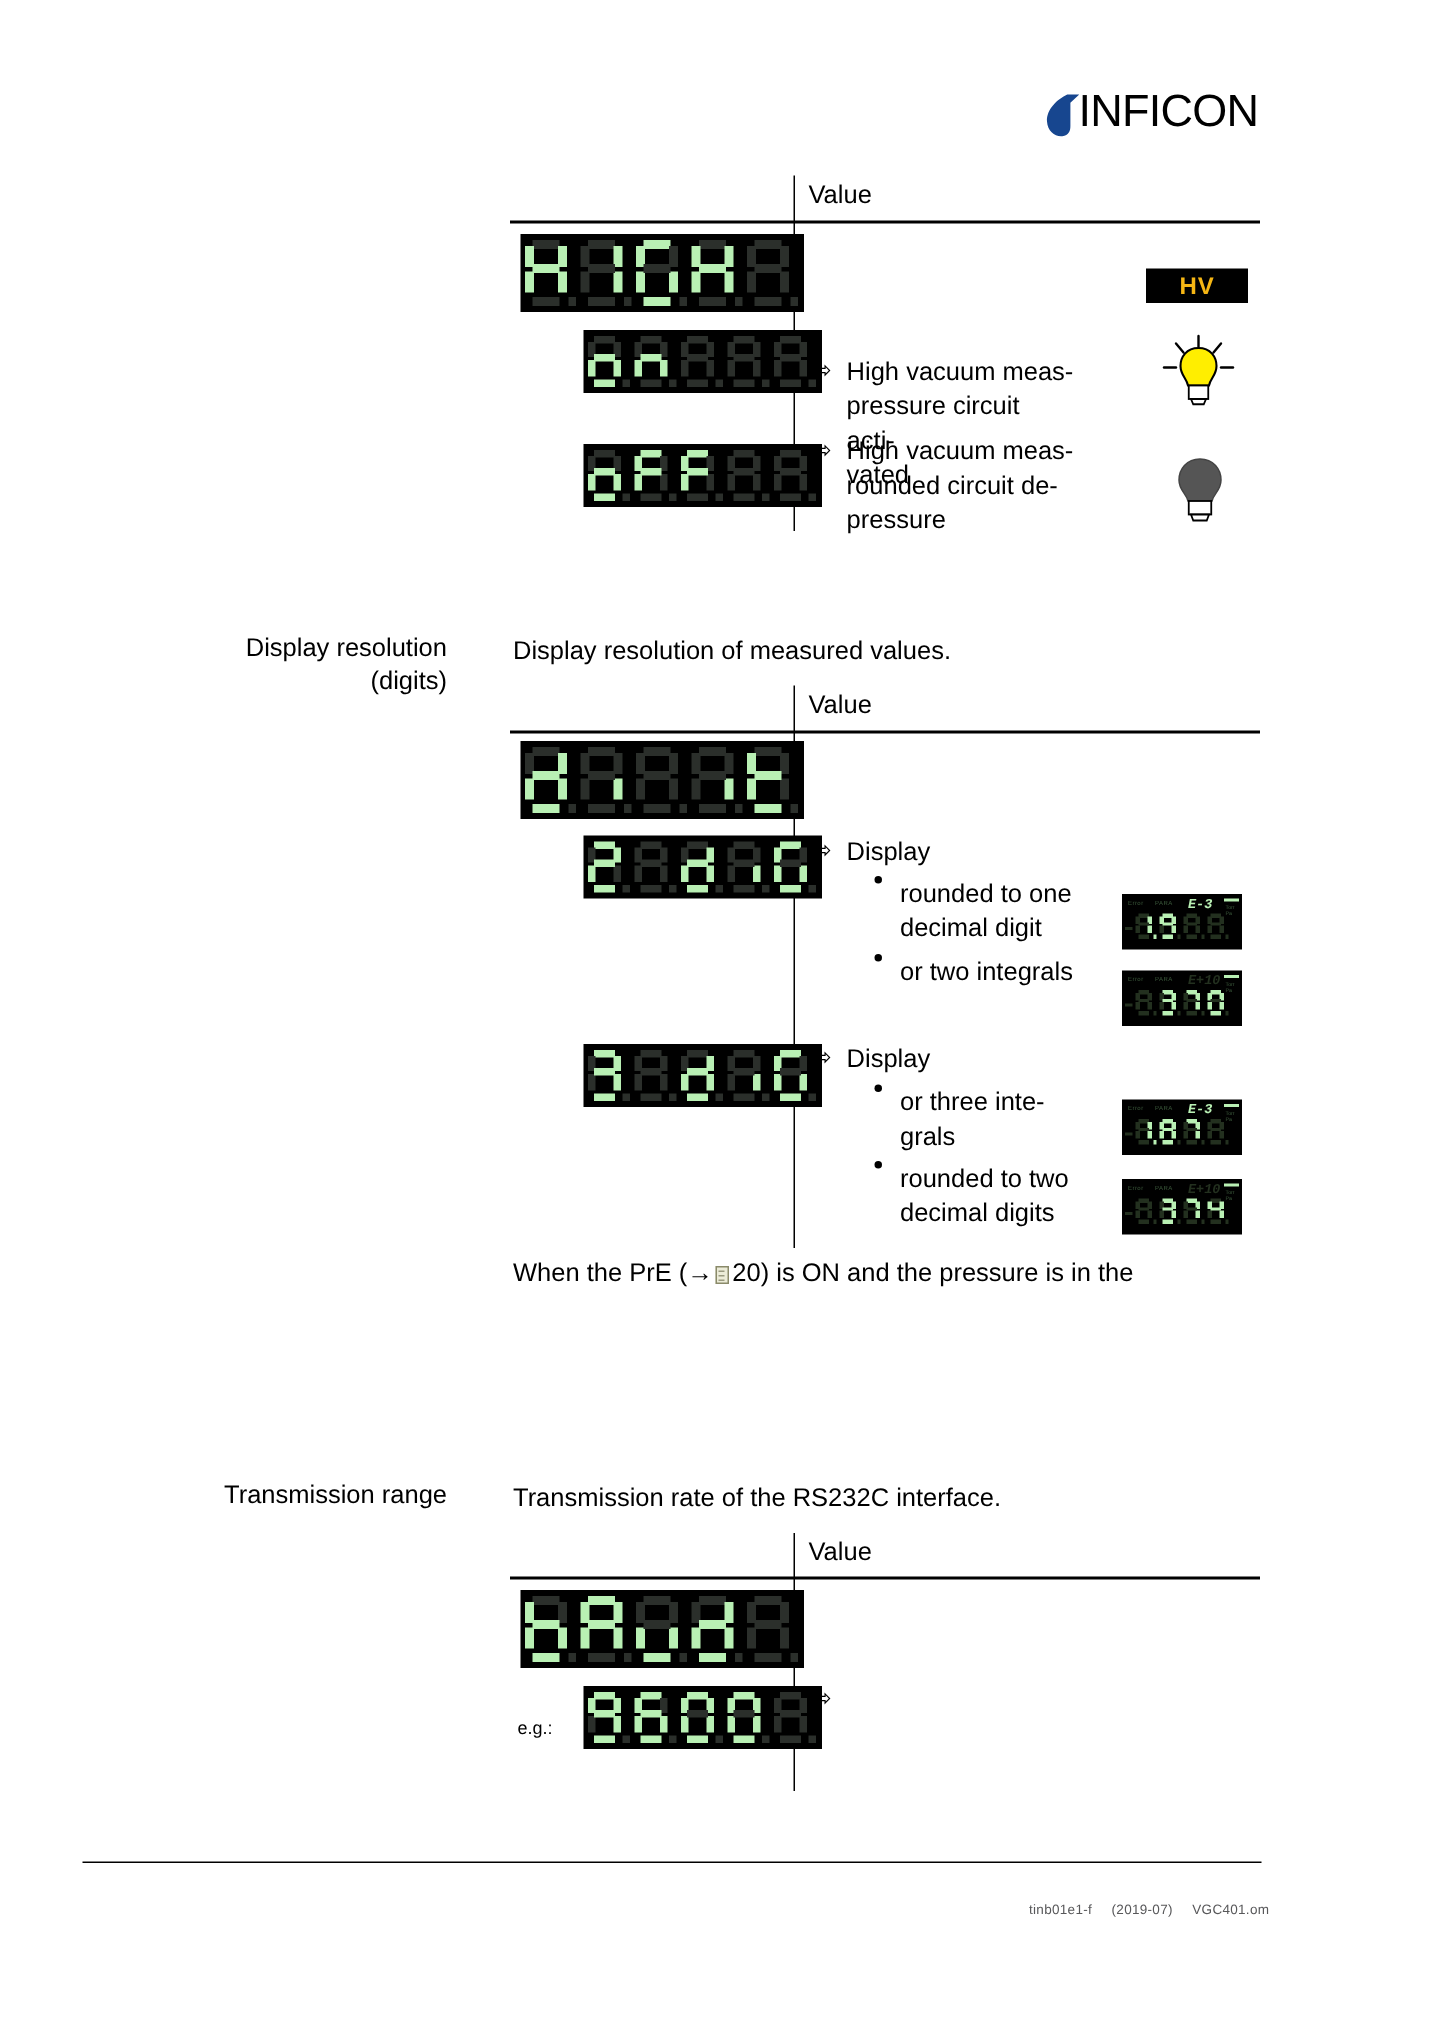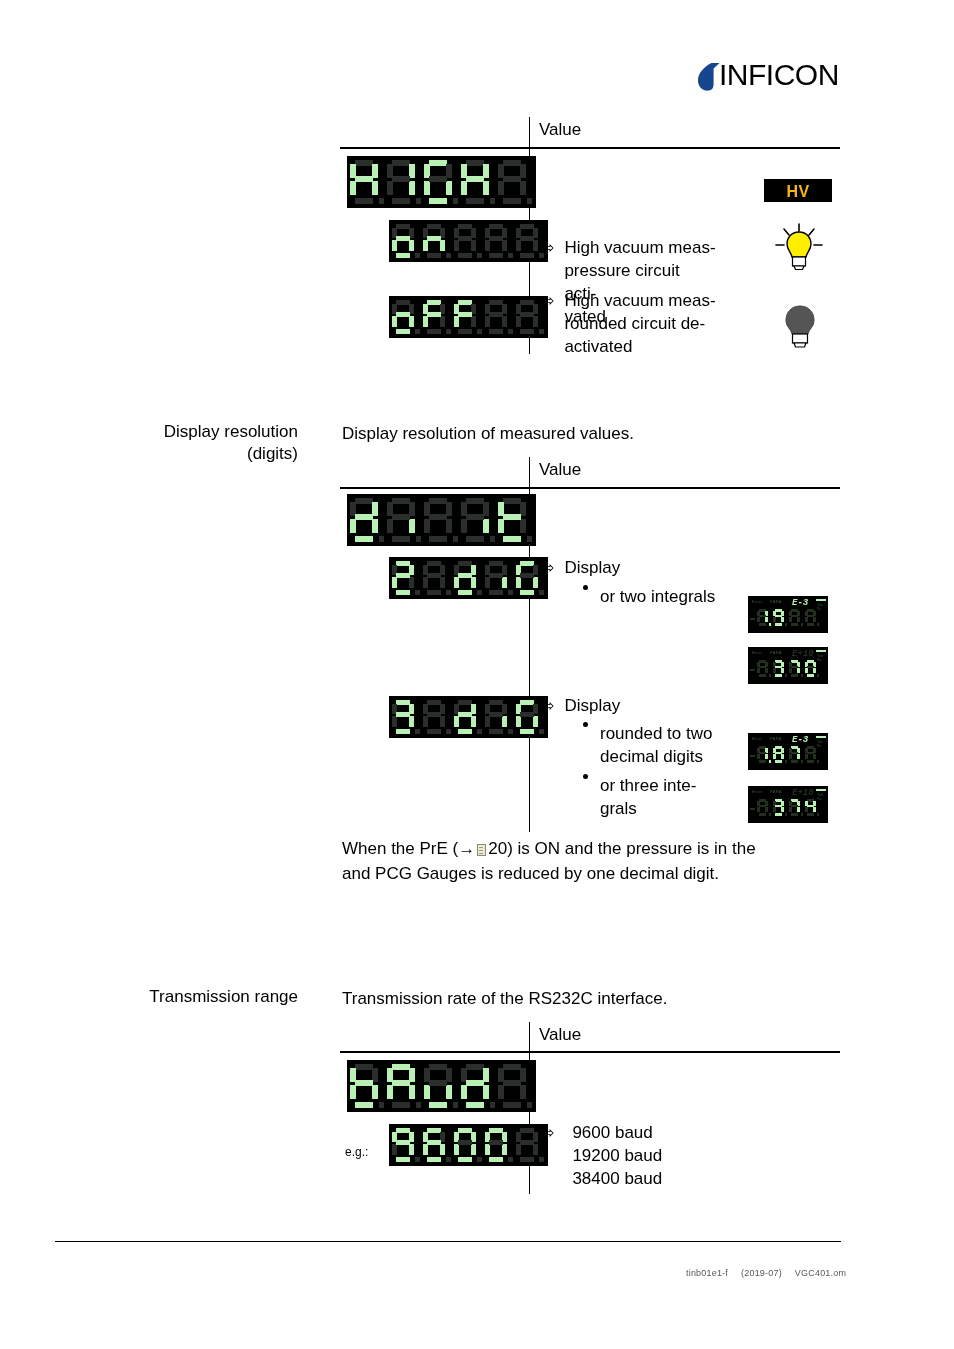--- a/index.html
+++ b/index.html
@@ -292,21 +292,21 @@
       <i style="left: 4px; top: 12px; width: 14px; height: 5px; background: rgb(43, 47, 43);"></i>
       <span class="seg-dot" style="left: 23px; top: 29px; width: 5px; height: 5px; background: rgb(43, 47, 43);"></span>
     </span>
   </div>
 <div class="abs" style="left:541px; top:289px; width:175px;">
   <div style="display:flex;">
     <span class="arrow">⇨</span>
     <div class="bodytext" style="margin-left:10px;">
       <div>High vacuum meas-</div>
       <div>rounded circuit de-</div>
-      <div>activated</div>
+      <div>pressure</div>
     </div>
   </div>
 </div>
 <svg class="abs" style="left:780px; top:303px;" width="40" height="47" viewBox="0 0 40 47">
   <path d="M20 3 C11 3, 6 10, 6 17 C6 24, 11 26, 12 31 L28 31 C29 26, 34 24, 34 17 C34 10, 29 3, 20 3 Z" fill="#555555" stroke="#444" stroke-width="1"></path>
   <rect x="12.5" y="31" width="15" height="9" fill="#fff" stroke="#000" stroke-width="1.2"></rect>
   <path d="M14 40 L26 40 L24.5 44 L15.5 44 Z" fill="#fff" stroke="#000" stroke-width="1.2"></path>
 </svg>
 
 <div class="marginlabel abs" style="left:90px; top:421px; width:208px;">
@@ -421,20 +421,27 @@
       <i class="on" style="left: 0px; top: 16px; width: 5px; height: 10.5px; background: rgb(185, 240, 180);"></i>
       <i class="on" style="left: 0px; top: 3.5px; width: 5px; height: 10.5px; background: rgb(185, 240, 180);"></i>
       <i style="left: 4px; top: 12px; width: 14px; height: 5px; background: rgb(43, 47, 43);"></i>
       <span class="seg-dot" style="left: 23px; top: 29px; width: 5px; height: 5px; background: rgb(43, 47, 43);"></span>
     </span>
   </div>
 <div class="abs" style="left:541px; top:556px; width:185px;">
   <div style="display:flex;">
     <span class="arrow">⇨</span>
     <div class="bodytext" style="margin-left:10px;">Display</div>
+  </div>
+  <div style="display:flex; margin-left:42px; margin-top:5px;">
+    <span class="bullet-dot"></span>
+    <div class="bodytext" style="margin-left:12px;">
+      <div>rounded to one</div>
+      <div>decimal digit</div>
+    </div>
   </div>
   <div style="display:flex; margin-left:42px; margin-top:6px;">
     <span class="bullet-dot"></span>
     <div class="bodytext" style="margin-left:12px;">
       <div>or two integrals</div>
     </div>
   </div>
 </div>
 <div class="gauge" id="gauge-0" style="left:748px; top:596px; width:80px; height:37px;">
     <div class="lbl" style="left: 4px; top: 3px;">Error</div>
@@ -587,32 +594,32 @@
       <i class="on" style="left: 0px; top: 3.5px; width: 5px; height: 10.5px; background: rgb(185, 240, 180);"></i>
       <i style="left: 4px; top: 12px; width: 14px; height: 5px; background: rgb(43, 47, 43);"></i>
       <span class="seg-dot" style="left: 23px; top: 29px; width: 5px; height: 5px; background: rgb(43, 47, 43);"></span>
     </span>
   </div>
 <div class="abs" style="left:541px; top:694px; width:185px;">
   <div style="display:flex;">
     <span class="arrow">⇨</span>
     <div class="bodytext" style="margin-left:10px;">Display</div>
   </div>
+  <div style="display:flex; margin-left:42px; margin-top:6px;">
+    <span class="bullet-dot"></span>
+    <div class="bodytext" style="margin-left:12px;">
+      <div>or three inte-</div>
+      <div>grals</div>
+    </div>
+  </div>
   <div style="display:flex; margin-left:42px; margin-top:5px;">
     <span class="bullet-dot"></span>
     <div class="bodytext" style="margin-left:12px;">
       <div>rounded to two</div>
       <div>decimal digits</div>
-    </div>
-  </div>
-  <div style="display:flex; margin-left:42px; margin-top:6px;">
-    <span class="bullet-dot"></span>
-    <div class="bodytext" style="margin-left:12px;">
-      <div>or three inte-</div>
-      <div>grals</div>
     </div>
   </div>
 </div>
 <div class="gauge" id="gauge-2" style="left:748px; top:733px; width:80px; height:37px;">
     <div class="lbl" style="left: 4px; top: 3px;">Error</div>
     <div class="lbl" style="left: 22px; top: 3px;">PARA</div>
     <div class="expo" style="left: 44px; top: 2px; color: rgb(185, 240, 180);">E-3</div>
     <div class="units" style="left: 69px; top: 7px;">Torr<br>Pa</div>
     <div class="ubar" style="left: 68px; top: 3px; width: 10px;"></div>
     <div style="position: absolute; left: 2px; top: 13px; display: flex; align-items: flex-start; gap: 1px;">
@@ -707,21 +714,20 @@
         <i class="on" style="left: 2.08px; top: 5.9px; width: 6.84px; height: 2.6px; background: rgb(185, 240, 180);"></i>
         <span class="seg-dot" style="left: 12px; top: 14.4px; width: 2px; height: 2.6px; background: rgb(35, 48, 31);"></span>
       </span>
     </div>
   </div>
 
 <div class="bodytext abs" style="left:342px; top:836px; width:500px; line-height:25px;">
   <div>
     <span>When the PrE (→</span><span class="docicon"></span><span>20) is ON and the pressure is in the</span>
   </div>
-  <div>and PCG Gauges is reduced by one decimal digit.</div>
 </div>
 
 <div class="marginlabel abs" style="left:90px; top:986px; width:208px;">Transmission range</div>
 <div class="bodytext abs" style="left:342px; top:987px; width:500px;">Transmission rate of the RS232C interface.</div>
 
 <div class="vhead abs" style="left:539px; top:1025px;">Value</div>
 <div class="rule-top" style="left:340px; top:1051px; width:500px;"></div>
 <div class="vline" style="left:529px; top:1022px; height:172px;"></div>
 
 <div class="seg-panel" id="disp-baud" style="left: 347px; top: 1060px; gap: 2px;">
@@ -827,24 +833,19 @@
       <i style="left: 0px; top: 16px; width: 5px; height: 10.5px; background: rgb(43, 47, 43);"></i>
       <i style="left: 0px; top: 3.5px; width: 5px; height: 10.5px; background: rgb(43, 47, 43);"></i>
       <i style="left: 4px; top: 12px; width: 14px; height: 5px; background: rgb(43, 47, 43);"></i>
       <span class="seg-dot" style="left: 23px; top: 29px; width: 5px; height: 5px; background: rgb(43, 47, 43);"></span>
     </span>
   </div>
 
 <div class="abs" style="left:541px; top:1121px; width:200px;">
   <div style="display:flex;">
     <span class="arrow">⇨</span>
-    <div class="bodytext" style="margin-left:18px;">
-      <div>9600 baud</div>
-      <div>19200 baud</div>
-      <div>38400 baud</div>
-    </div>
   </div>
 </div>
 
 <div id="footer-rule"></div>
 <div id="footer-text">
   <span>tinb01e1-f</span><span>(2019-07)</span><span>VGC401.om</span>
 </div>
 
 </body></html>

